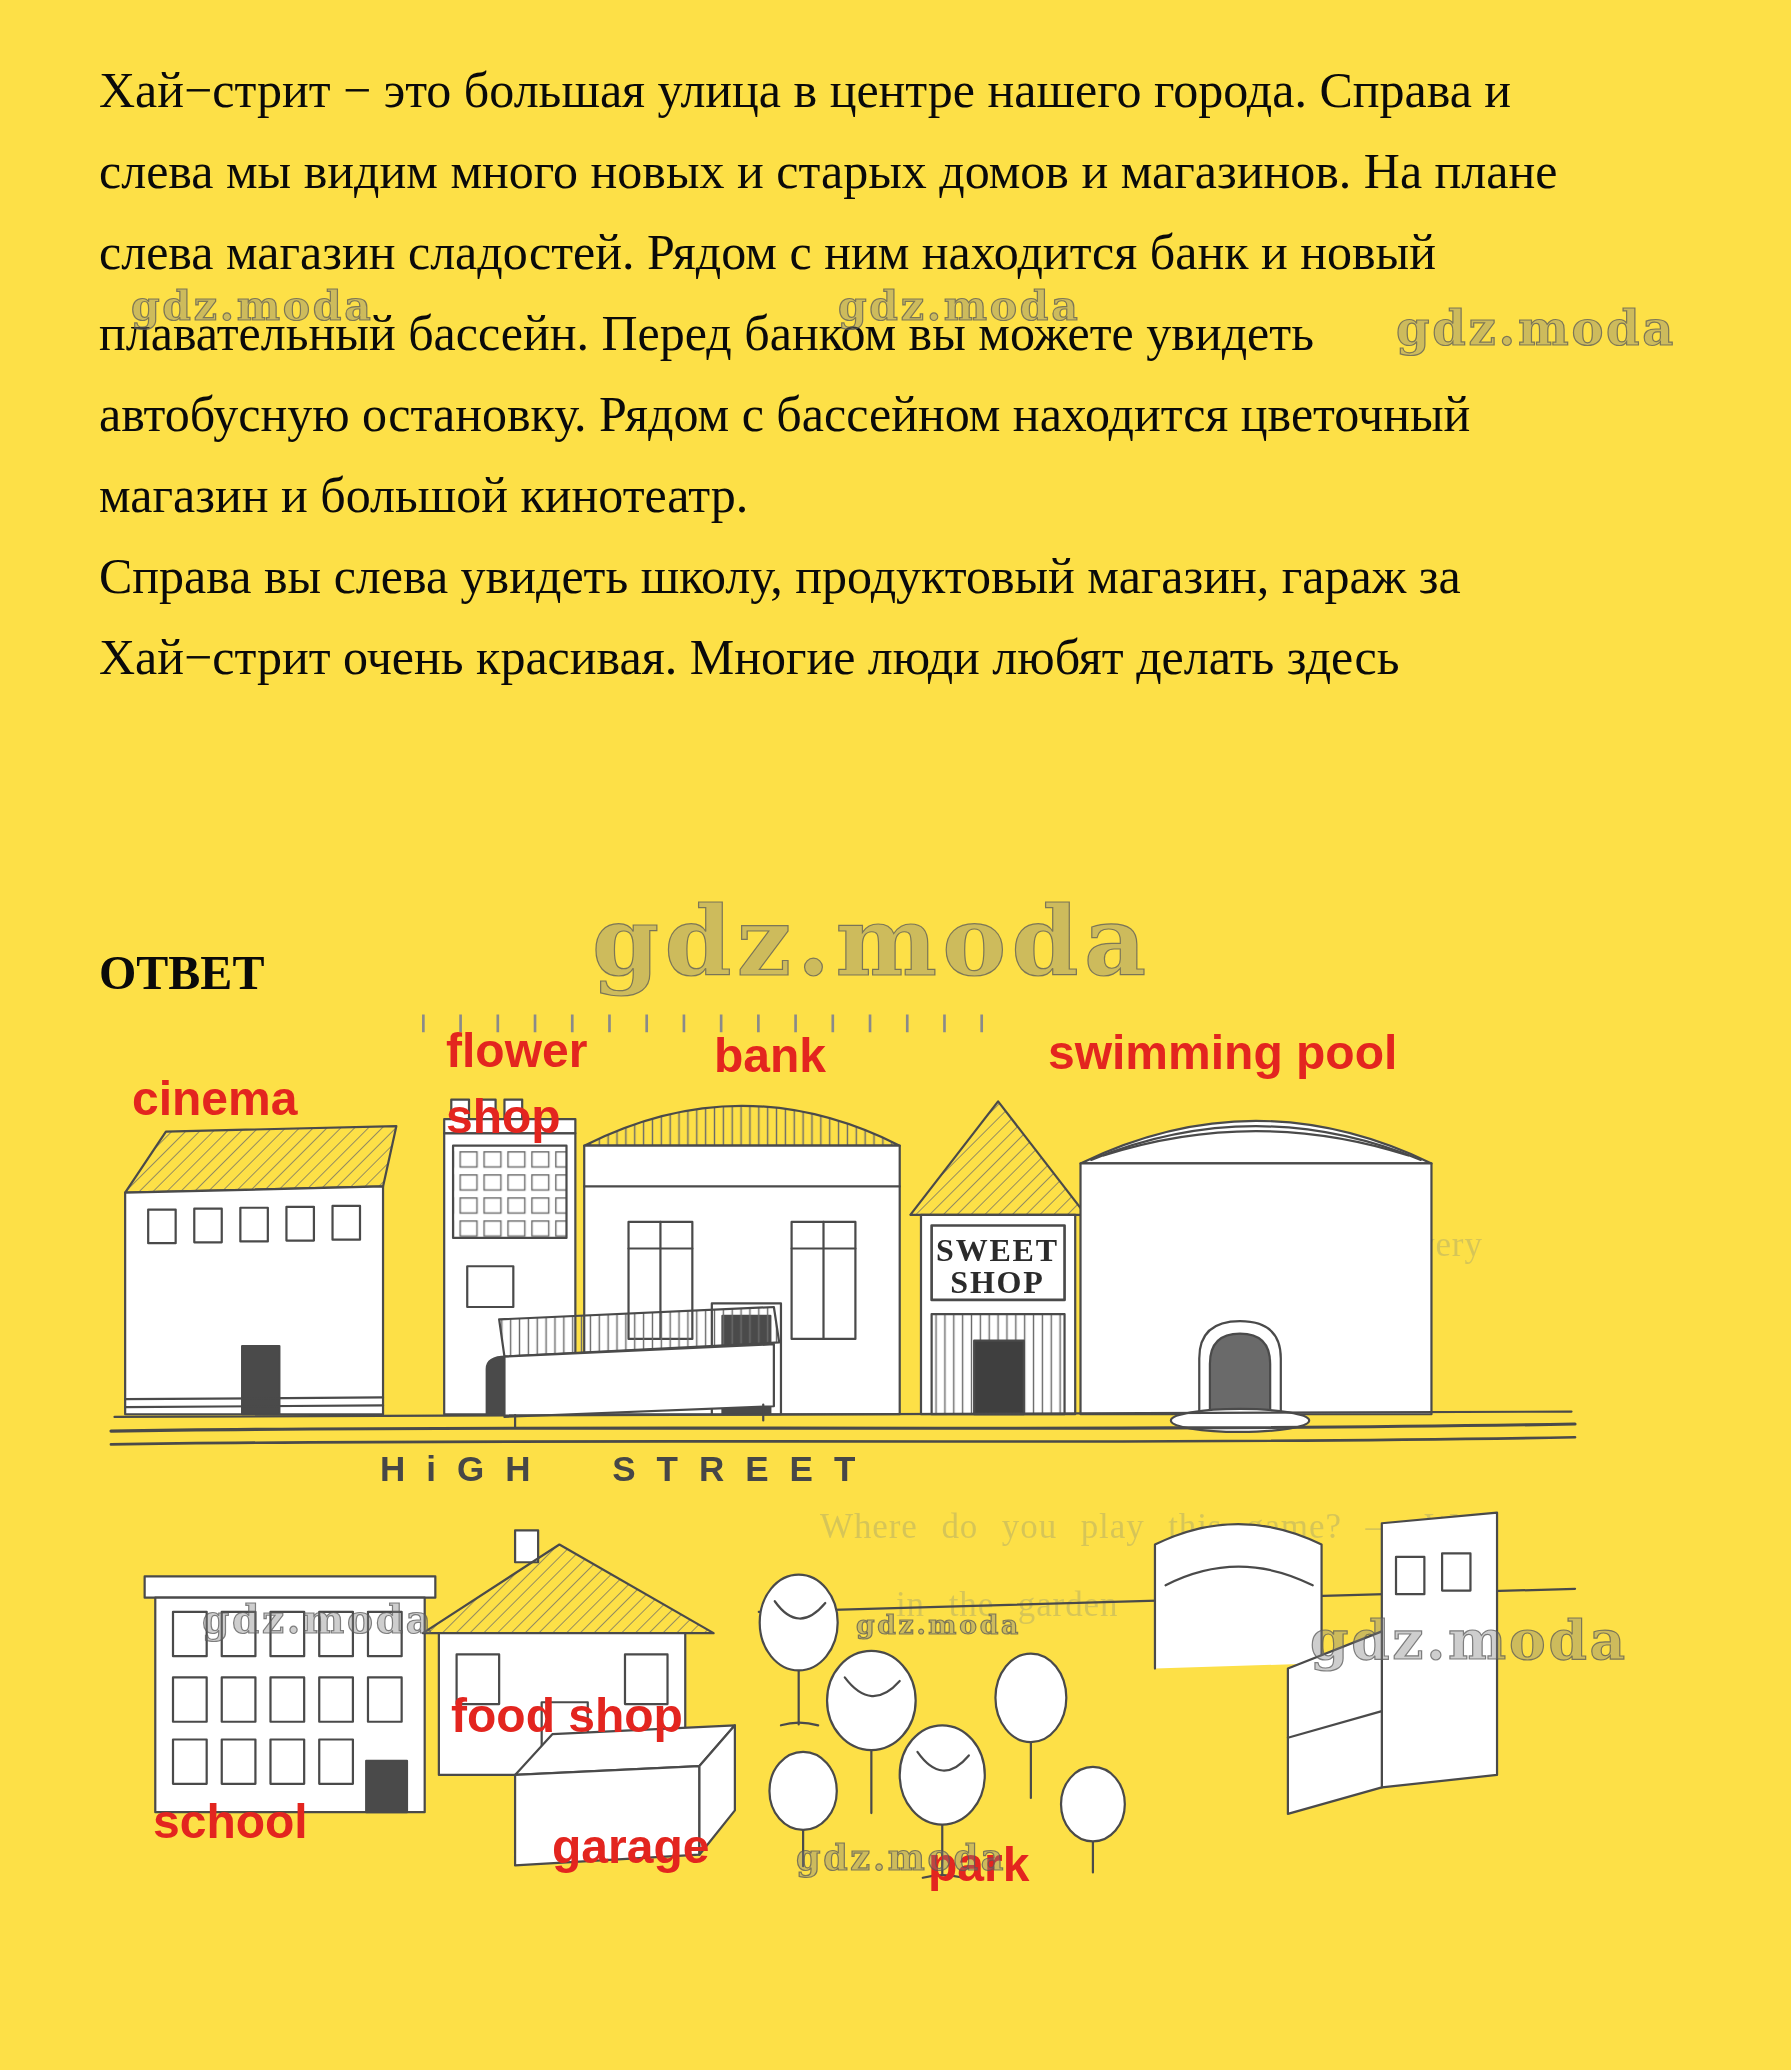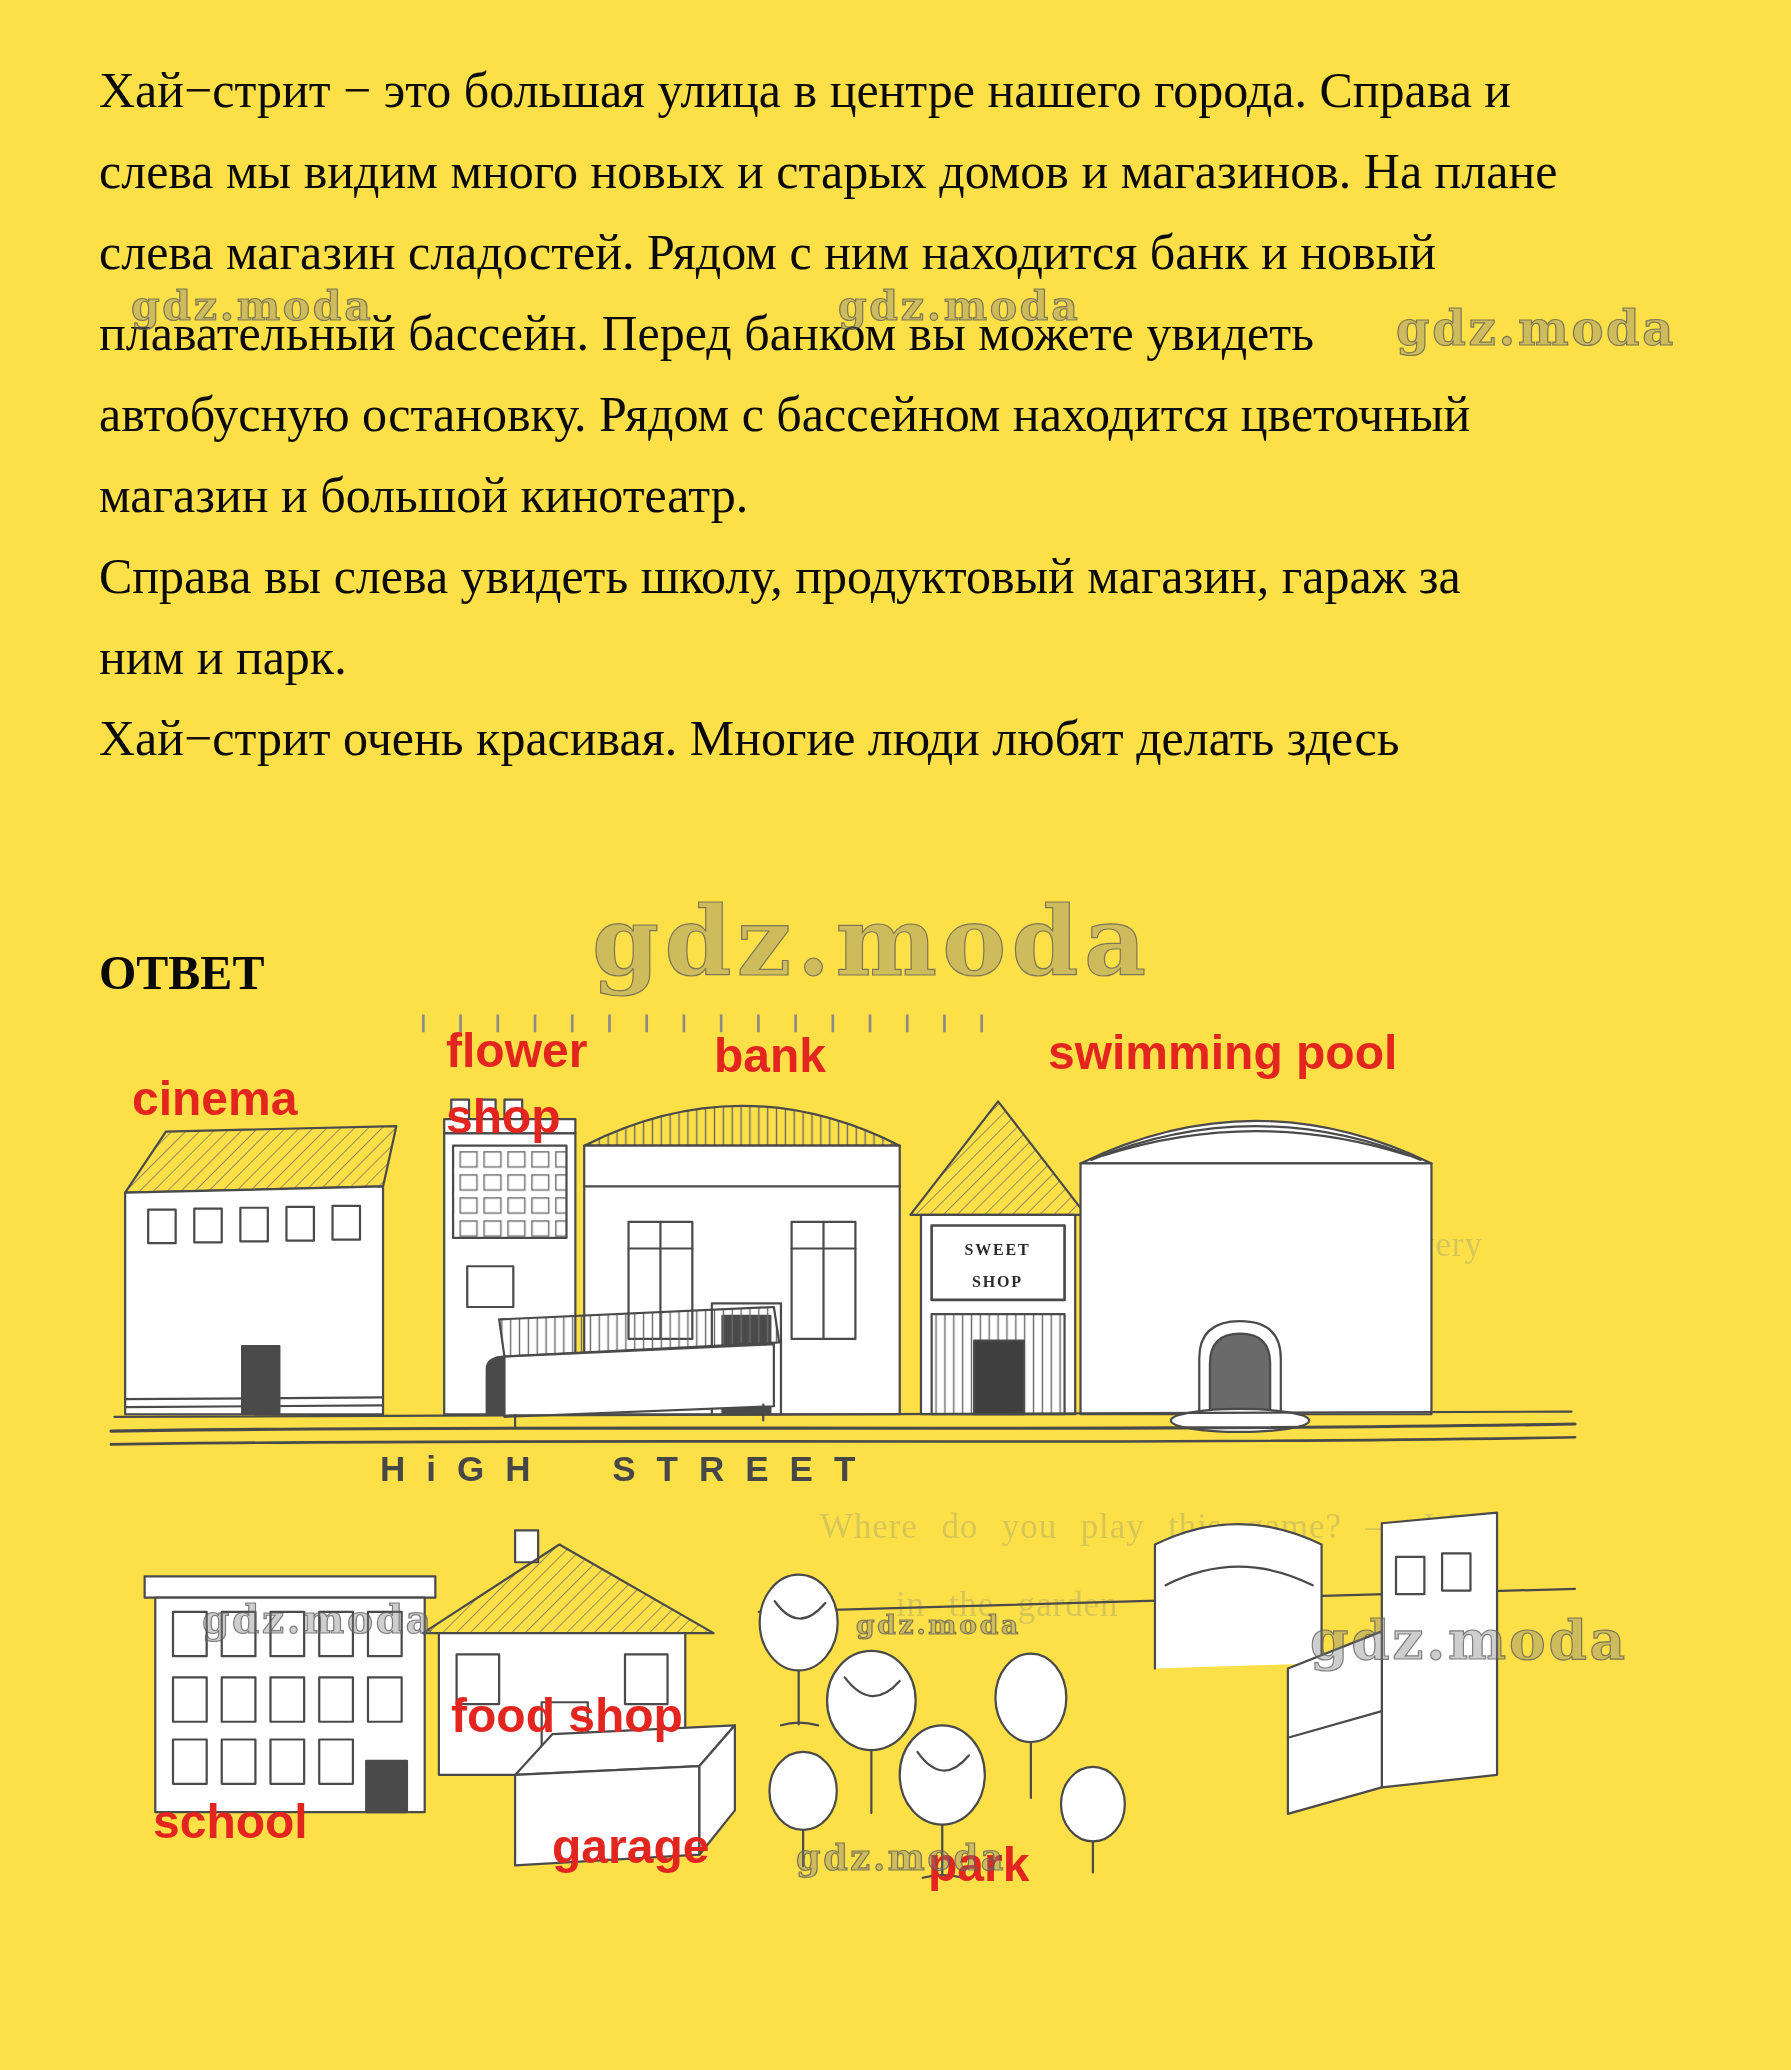--- a/index.html
+++ b/index.html
@@ -46,42 +46,41 @@
   .map-label {
     position:absolute; z-index:3; white-space:nowrap;
     font-family:"Liberation Sans", sans-serif; font-weight:bold;
     font-size:48px; color:#e3251f; line-height:1.0;
   }
   .map-label .lbl-line { display:block; line-height:66px; }
 
   .sign-label {
     position:absolute; z-index:3; text-align:center;
     font-family:"Liberation Serif", serif; font-weight:bold;
-    font-size:16px; letter-spacing:1.8px; color:#2b2b2b; line-height:32px;
+    font-size:32px; letter-spacing:1.8px; color:#2b2b2b; line-height:32px;
   }
   .street-name {
     position:absolute; z-index:3; white-space:nowrap;
     font-family:"Liberation Sans", sans-serif; font-weight:700;
     font-size:35px; letter-spacing:21px; word-spacing:30px; color:#474747;
   }
 </style>
 </head>
 <body>
 
 <div class="page">
 
   <div class="text-block">
     <div class="tline">Хай−стрит − это большая улица в центре нашего города. Справа и</div>
     <div class="tline">слева мы видим много новых и старых домов и магазинов. На плане</div>
     <div class="tline">слева магазин сладостей. Рядом с ним находится банк и новый</div>
     <div class="tline">плавательный бассейн. Перед банком вы можете увидеть</div>
     <div class="tline">автобусную остановку. Рядом с бассейном находится цветочный</div>
     <div class="tline">магазин и большой кинотеатр.</div>
     <div class="tline">Справа вы слева увидеть школу, продуктовый магазин, гараж за</div>
-    <div class="tline">ним и парк.</div>
     <div class="tline">Хай−стрит очень красивая. Многие люди любят делать здесь</div>
   </div>
 
   <div class="answer-heading">ОТВЕТ</div>
 
   <div class="bleed" style="left:1417px; top:1225px;">very</div>
   <div class="bleed" style="left:820px; top:1507px;">Where do you play this game? — W</div>
   <div class="bleed" style="left:896px; top:1585px;">in the garden</div>
 
   <div class="watermark" style="left:131px;  top:282px;  font-size:41px;">gdz.moda</div>

